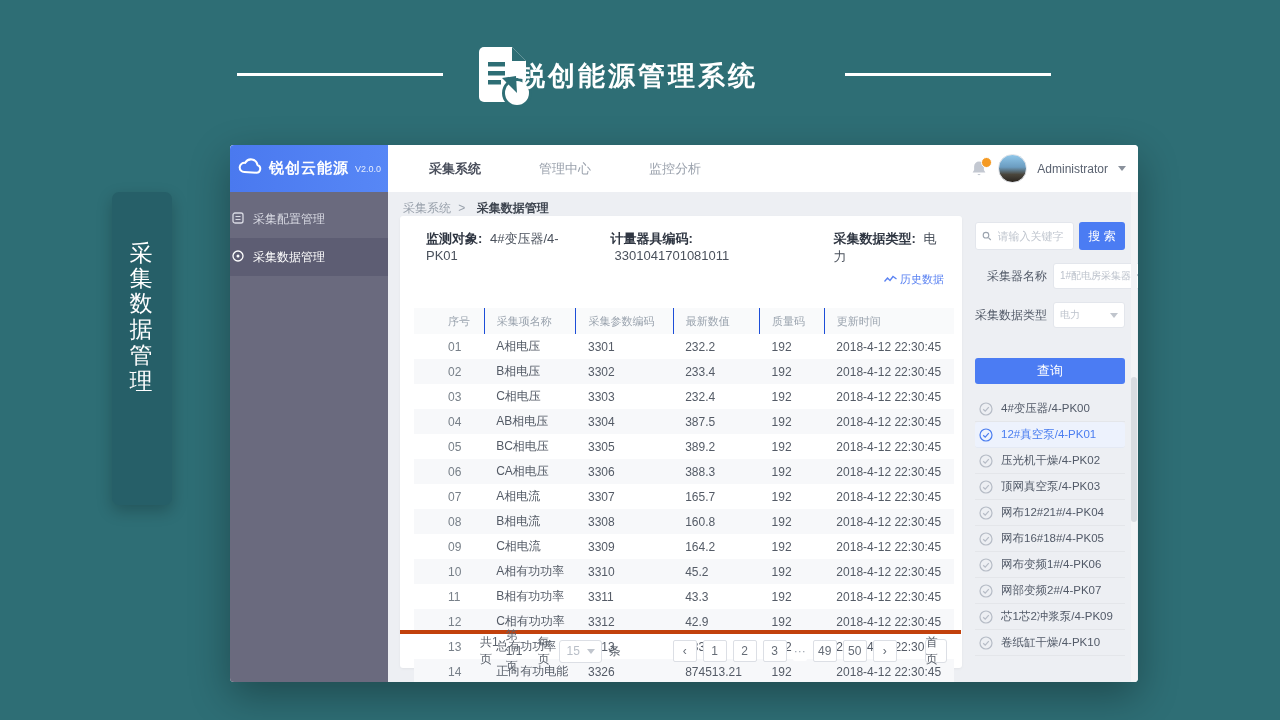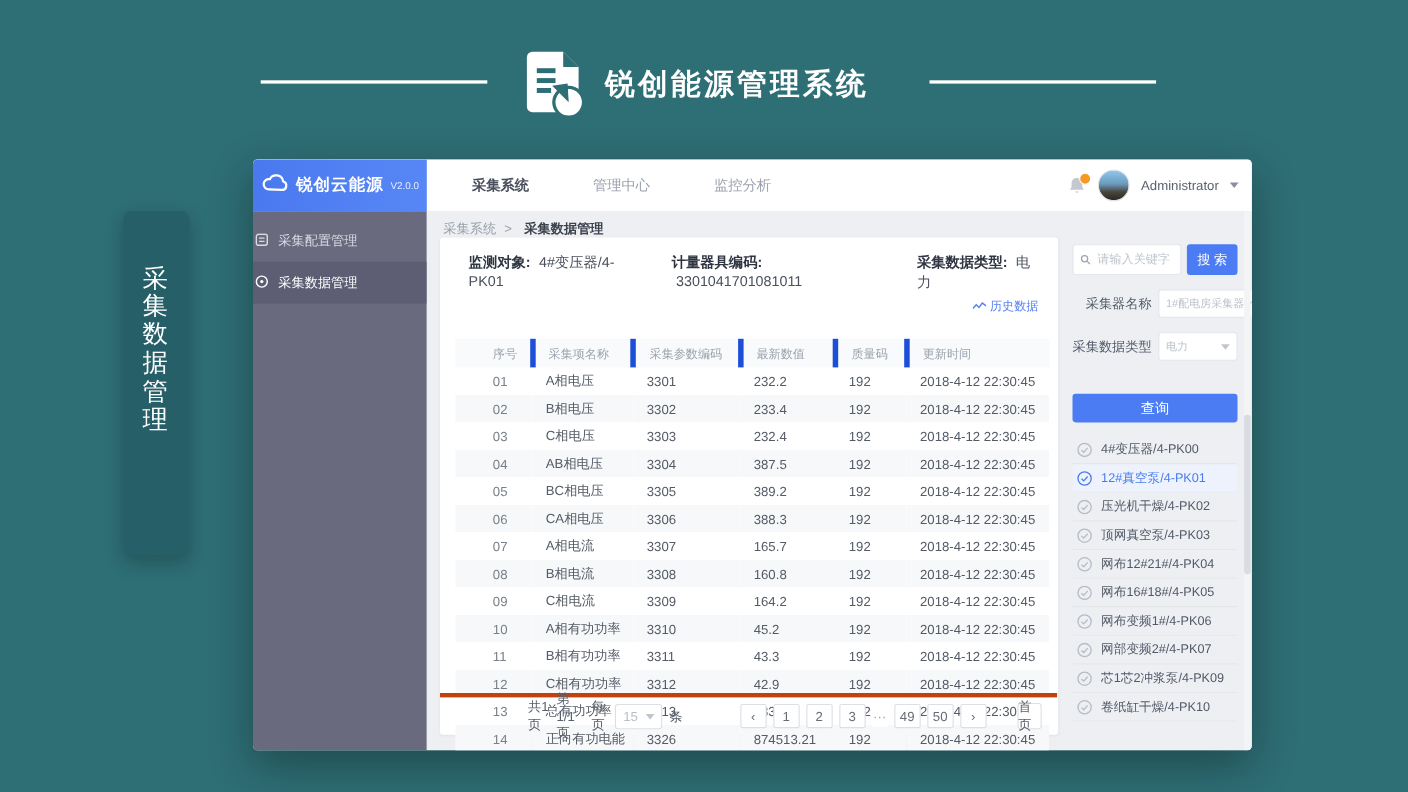--- a/index.html
+++ b/index.html
@@ -3,21 +3,21 @@
 <meta charset="utf-8">
 <style>
   html,body{margin:0;padding:0;overflow:hidden;}
   body{width:1280px;height:720px;background:#2e6e75;font-family:"Liberation Sans",sans-serif;position:relative;}
 
   
   .deco-line{position:absolute;top:73px;height:3px;background:#fff;}
   #line-left{left:237px;width:206px;}
   #line-right{left:845px;width:206px;}
   #header-icon{position:absolute;left:476px;top:45px;}
-  #page-title{position:absolute;left:550px;top:58px;font-size:27px;font-weight:bold;color:#fff;letter-spacing:3px;}
+  #page-title{position:absolute;left:518px;top:58px;font-size:27px;font-weight:bold;color:#fff;letter-spacing:3px;}
 
   
   #side-card{position:absolute;left:112px;top:192px;width:60px;height:313px;background:#265f68;border-radius:7px;
     box-shadow:0 6px 16px rgba(0,0,0,.22);display:flex;justify-content:center;}
   #side-card-text{writing-mode:vertical-rl;color:#fff;font-size:23px;letter-spacing:26px;padding-top:30px;height:283px;overflow:hidden;}
 
   
   #window{position:absolute;left:230px;top:145px;width:908px;height:537px;background:#fff;border-radius:4px;
     box-shadow:0 14px 40px rgba(0,0,0,.32);overflow:hidden;}
 
@@ -53,21 +53,21 @@
   
   #panel{position:absolute;left:12px;top:24px;width:562px;height:452px;background:#fff;border-radius:3px;box-shadow:0 1px 3px rgba(0,0,0,.05);}
   #info-row{display:flex;gap:28px;padding:14px 18px 0 26px;font-size:13px;align-items:baseline;}
   .info-label{font-weight:bold;color:#2f3642;}
   .info-value{color:#4a515c;margin-left:4px;}
   #history-row{text-align:right;padding-right:18px;margin-top:4px;}
   #history-link{font-size:11px;color:#5a82f2;cursor:pointer;display:inline-flex;align-items:center;gap:3px;}
 
   #data-table{margin:20px 8px 0 14px;width:calc(100% - 22px);border-collapse:collapse;font-size:12px;table-layout:fixed;}
   #data-table th{height:24px;background:#f9fafb;color:#9aa3ae;font-weight:normal;text-align:left;padding-left:12px;
-    border-left:5px solid #1d4ed8;font-size:11px;}
+    border-left:1px solid #1d4ed8;font-size:11px;}
   #data-table th:first-child{border-left:none;padding-left:34px;}
   #data-table td{height:23px;padding-left:12px;color:#545b66;white-space:nowrap;overflow:hidden;}
   #data-table td:first-child{padding-left:34px;color:#788089;}
   #data-table tbody tr:nth-child(even){background:#f7f8fa;}
 
   #pagination{position:absolute;left:0;right:1px;bottom:0;height:34px;border-top:4px solid #c2410c;display:flex;align-items:center;
     font-size:12px;color:#5a616b;padding:0 14px;}
   #pg-left{display:flex;align-items:center;gap:7px;margin-left:66px;}
   .pg-select{width:46px;height:21px;border:1px solid #dcdfe5;border-radius:3px;display:flex;align-items:center;
     justify-content:space-between;padding:0 6px;color:#b9bfc8;background:#fff;cursor:pointer;}

